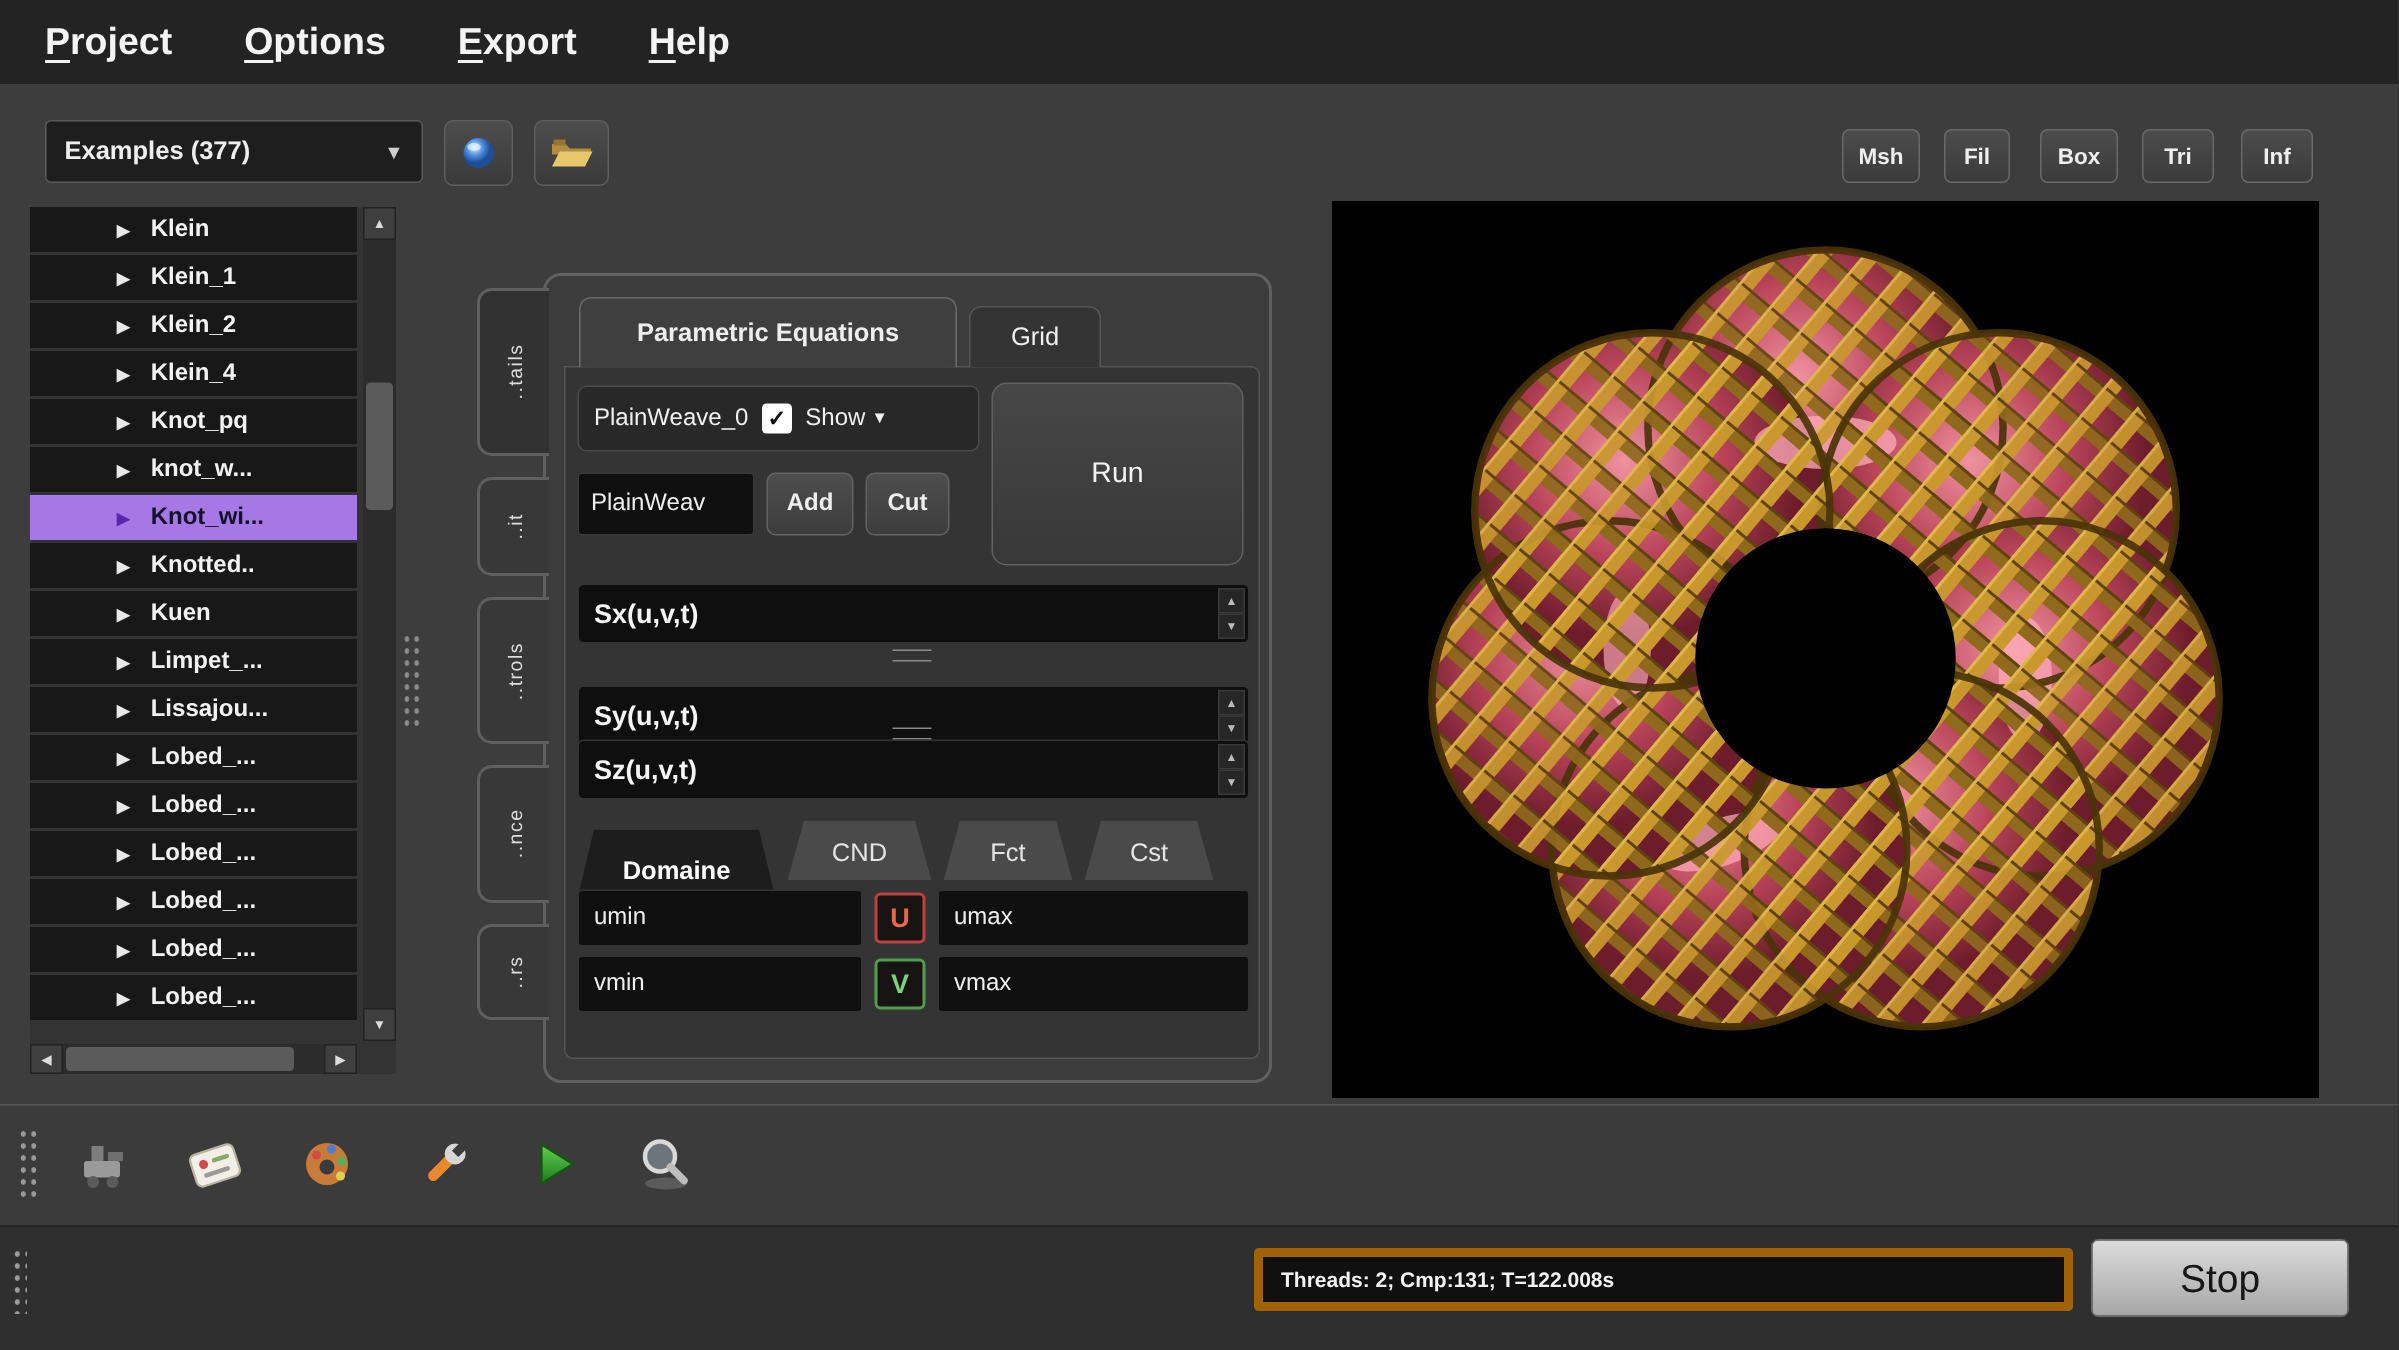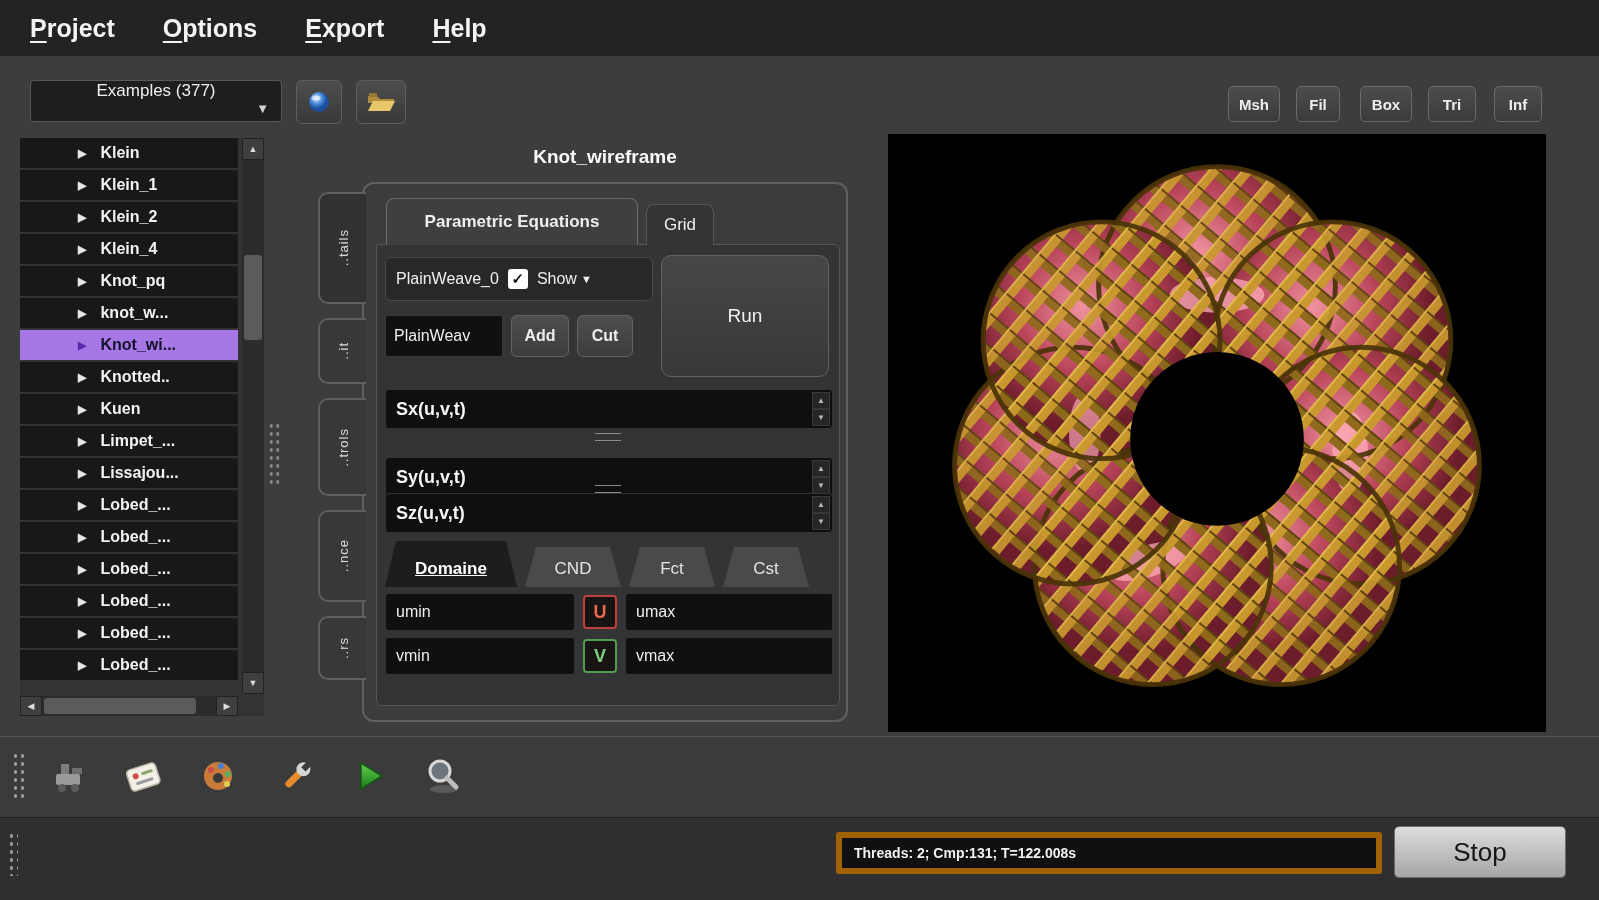--- a/index.html
+++ b/index.html
@@ -8,21 +8,21 @@
 
   
   .menubar{position:absolute;left:0;top:0;width:1599px;height:56px;background:#232323;
            display:flex;align-items:center;padding-left:30px;box-sizing:border-box;}
   .menu-item{font-size:25px;font-weight:600;color:#f4f4f4;margin-right:48px;cursor:default;}
   .menu-item u{text-decoration:underline;text-underline-offset:4px;}
 
   
   .dropdown{position:absolute;left:30px;top:80px;width:252px;height:42px;background:#1e1e1e;
             border:1px solid #5a5a5a;border-radius:4px;display:flex;align-items:center;
-            padding:0 12px;box-sizing:border-box;font-size:17px;font-weight:400;flex-direction:column;}
+            padding:0 12px;box-sizing:border-box;font-size:17px;font-weight:700;}
   .dropdown .dd-arrow{margin-left:auto;font-size:13px;color:#cfcfcf;}
   .icon-btn{position:absolute;top:80px;height:42px;background:linear-gradient(#4d4d4d,#3a3a3a);
             border:1px solid #5e5e5e;border-radius:6px;display:flex;align-items:center;justify-content:center;}
   .view-btn{position:absolute;top:86px;height:34px;background:linear-gradient(#4c4c4c,#3b3b3b);
             border:1px solid #6a6a6a;border-radius:5px;color:#eee;font-size:15px;font-weight:600;
             display:flex;align-items:center;justify-content:center;}
 
   
   .list-panel{position:absolute;left:20px;top:138px;width:244px;height:578px;background:#333;}
   .rows{position:absolute;left:0;top:0;width:218px;height:556px;overflow:hidden;}
@@ -52,21 +52,21 @@
   .side-tab{position:absolute;left:318px;width:48px;background:#383838;border:2px solid #5f5f5f;
             border-right:none;border-radius:10px 0 0 10px;display:flex;align-items:center;
             justify-content:center;box-sizing:border-box;z-index:3;}
   .side-tab span{writing-mode:vertical-rl;transform:rotate(180deg);font-size:13px;color:#ddd;letter-spacing:1px;}
   .side-tab.active{background:#323232;}
 
   .tab{position:absolute;border-radius:8px 8px 0 0;box-sizing:border-box;display:flex;
        align-items:center;justify-content:center;font-size:17px;color:#eee;z-index:2;}
   .tab.active{left:386px;top:198px;width:252px;height:47px;background:#3f3f3f;
               border:1px solid #6a6a6a;border-bottom:none;font-weight:600;}
-  .tab.inactive{left:646px;top:204px;width:68px;height:41px;background:#343434;
+  .tab.inactive{left:646px;top:204px;width:88px;height:41px;background:#343434;
                 border:1px solid #555;border-bottom:none;}
 
   .content{position:absolute;left:376px;top:244px;width:464px;height:462px;background:#343434;
            border:1px solid #555;border-radius:0 6px 6px 6px;box-sizing:border-box;z-index:1;}
 
   .model-chip{position:absolute;left:8px;top:12px;width:268px;height:44px;background:#282828;
               border:1px solid #4a4a4a;border-radius:6px;display:flex;align-items:center;
               padding:0 10px;box-sizing:border-box;gap:9px;}
   .model-chip .mname{font-size:16px;color:#f0f0f0;}
   .checkbox{width:20px;height:20px;background:#fff;border-radius:3px;display:flex;align-items:center;
@@ -87,21 +87,21 @@
             padding-left:10px;font-size:18px;font-weight:600;color:#f5f5f5;}
   .spin{position:absolute;right:2px;top:2px;width:18px;height:34px;display:flex;flex-direction:column;}
   .spin div{flex:1;background:#262626;display:flex;align-items:center;justify-content:center;
             font-size:8px;color:#bbb;border:1px solid #383838;box-sizing:border-box;}
   .rehandle{position:absolute;left:50%;transform:translateX(-50%);width:26px;height:6px;
             border-top:1px solid #8a8a8a;border-bottom:1px solid #8a8a8a;}
 
   .subtab{position:absolute;box-sizing:border-box;display:flex;align-items:flex-end;
           justify-content:center;padding-bottom:8px;font-size:17px;
           clip-path:polygon(11px 0, calc(100% - 11px) 0, 100% 100%, 0 100%);}
-  .subtab.active{top:296px;height:46px;background:#1d1d1d;color:#fff;font-weight:700;text-decoration:underline;}
+  .subtab.active{top:308px;height:46px;background:#1d1d1d;color:#fff;font-weight:700;}
   .subtab.inactive{top:302px;height:40px;background:#4a4a4a;color:#e4e4e4;}
 
   .dom-field{position:absolute;height:38px;background:#101010;border:1px solid #333;border-radius:3px;
              box-sizing:border-box;display:flex;align-items:center;padding-left:10px;font-size:16px;color:#efefef;}
   .badge{position:absolute;width:34px;height:34px;border-radius:4px;background:#191414;
          display:flex;align-items:center;justify-content:center;font-size:18px;font-weight:700;box-sizing:border-box;}
   .badge.u{border:2px solid #c04040;color:#e86a4a;}
   .badge.v{border:2px solid #4f9e4f;color:#7fd07f;}
 
   
@@ -264,21 +264,20 @@
           <div class="hthumb"></div>
         </div>
       <div class="sb-btn">
           <span>▶</span>
         </div>
     </div>
   </div>
 
   <div class="splitter"></div>
 
-  <div class="panel-title">Knot_wireframe</div>
   <div class="panel-frame"></div>
 
   <div class="side-tab active" style="top:192px;height:112px;">
       <span>..tails</span>
     </div>
   <div class="side-tab" style="top:318px;height:66px;">
       <span>..it</span>
     </div>
   <div class="side-tab" style="top:398px;height:98px;">
       <span>..trols</span>

